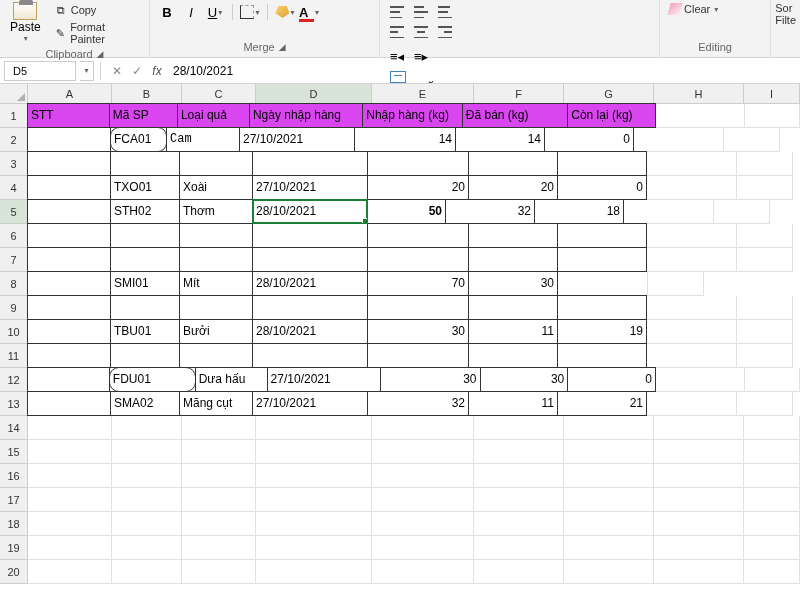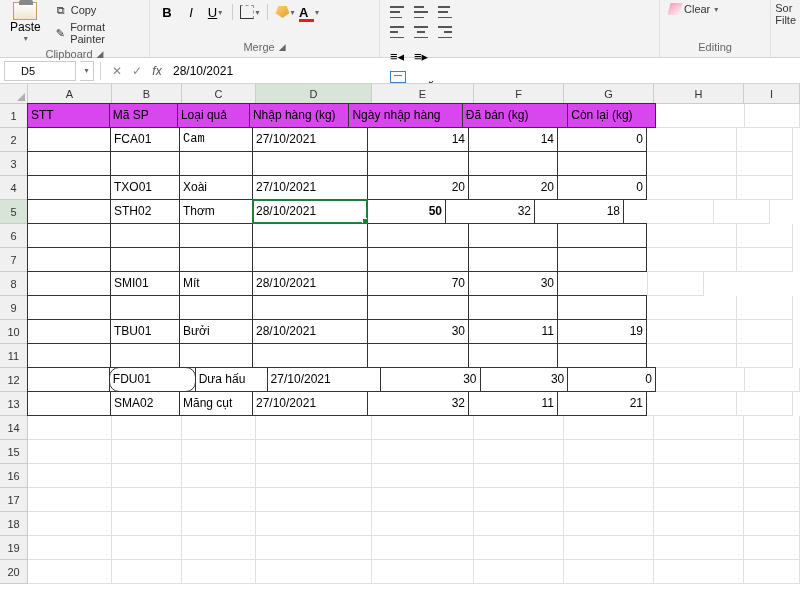--- a/index.html
+++ b/index.html
@@ -33,21 +33,21 @@
 .align-icon { width: 14px; height: 12px; display: flex; flex-direction: column; justify-content: space-between; }
 .align-icon span { height: 1.5px; background: #555; }
 .merge-btn { display: flex; align-items: center; gap: 3px; cursor: pointer; padding: 1px 4px; font-size: 11px; }
 .merge-icon { width: 16px; height: 12px; border: 1px solid #4080c0; position: relative; }
 .merge-icon::before { content:""; position:absolute; top:3px; left:3px; right:3px; height:1px; background:#4080c0; }
 
 .editing-controls { display: flex; flex-direction: column; gap: 2px; font-size: 11px; }
 .clear-icon { width: 12px; height: 12px; background: linear-gradient(135deg,#f0a0c0,#ffeeee); transform: skewX(-15deg); }
 
 .formula-bar { display: flex; align-items: center; height: 26px; border-bottom: 1px solid #d4d4d4; background: #fff; }
-.name-box { width: 72px; height: 20px; border: 1px solid #ccc; margin: 0 4px; display: flex; align-items: center; padding: 0 16px; font-size: 11px; background: #fff; }
+.name-box { width: 72px; height: 20px; border: 1px solid #ccc; margin: 0 4px; display: flex; align-items: center; padding: 0 8px; font-size: 11px; background: #fff; }
 .name-box-dd { width: 14px; height: 20px; border: 1px solid #ccc; border-left: none; display: flex; align-items: center; justify-content: center; font-size: 8px; color: #666; cursor: pointer; }
 .fb-sep { width: 1px; height: 18px; background: #d4d4d4; margin: 0 6px; }
 .fb-btn { width: 20px; height: 20px; display: inline-flex; align-items: center; justify-content: center; color: #888; cursor: pointer; font-size: 12px; }
 .fx { font-style: italic; font-size: 12px; color: #555; }
 .formula-input { flex: 1; height: 20px; border: none; padding: 0 6px; font-size: 12px; outline: none; }
 
 .grid-container { position: relative; overflow: hidden; height: 516px; }
 .corner { position: absolute; top: 0; left: 0; width: 28px; height: 20px; background: #f0f0f0; border-right: 1px solid #ccc; border-bottom: 1px solid #ccc; }
 .corner::after { content:""; position:absolute; right:2px; bottom:2px; width:0; height:0; border-left:8px solid transparent; border-bottom:8px solid #b0b0b0; }
 .col-headers { position: absolute; top: 0; left: 28px; right: 0; height: 20px; display: flex; background: #f0f0f0; border-bottom: 1px solid #ccc; }
@@ -261,30 +261,30 @@
       <div class="row-header">17</div>
       <div class="row-header">18</div>
       <div class="row-header">19</div>
       <div class="row-header">20</div>
     </div>
   <div class="cells" id="cells">
       <div class="row">
         <div class="cell b-all hdr" style="width: 84px;">STT</div>
         <div class="cell b-all hdr" style="width: 70px;">Mã SP</div>
         <div class="cell b-all hdr" style="width: 74px;">Loại quả</div>
+        <div class="cell b-all hdr" style="width: 116px;">Ngày nhập hàng</div>
         <div class="cell b-all hdr" style="width: 102px;">Nhập hàng (kg)</div>
-        <div class="cell b-all hdr" style="width: 116px;">Ngày nhập hàng</div>
         <div class="cell b-all hdr" style="width: 108px;">Đã bán (kg)</div>
         <div class="cell b-all hdr" style="width: 90px;">Còn lại (kg)</div>
         <div class="cell" style="width: 90px;"></div>
         <div class="cell" style="width: 56px;"></div>
       </div>
       <div class="row">
         <div class="cell b-all" style="width: 84px;"></div>
-        <div class="cell b-all" style="width: 70px;">FCA01</div>
+        <div class="cell b-all" style="width: 57px; border-radius: 9px;">FCA01</div>
         <div class="cell b-all" style="width: 74px; font-family: Liberation Mono, monospace;">Cam</div>
         <div class="cell b-all" style="width: 116px;">27/10/2021</div>
         <div class="cell b-all num" style="width: 102px;">14</div>
         <div class="cell b-all num" style="width: 90px;">14</div>
         <div class="cell b-all num" style="width: 90px;">0</div>
         <div class="cell" style="width: 90px;"></div>
         <div class="cell" style="width: 56px;"></div>
       </div>
       <div class="row">
         <div class="cell b-all" style="width: 84px;"></div>

